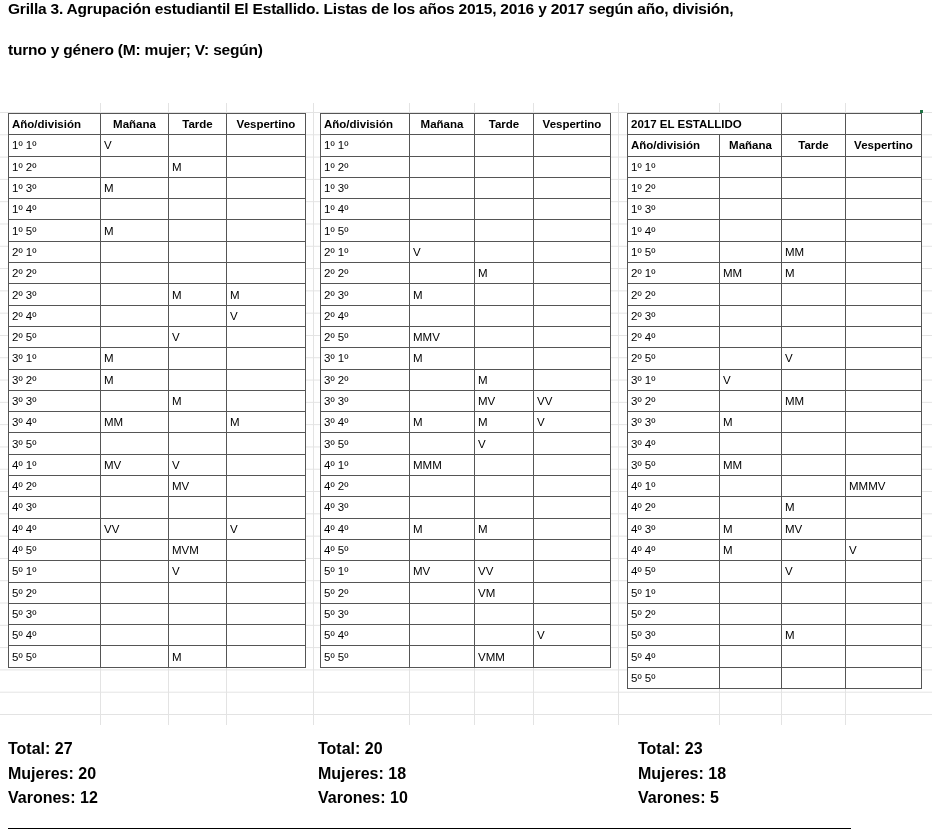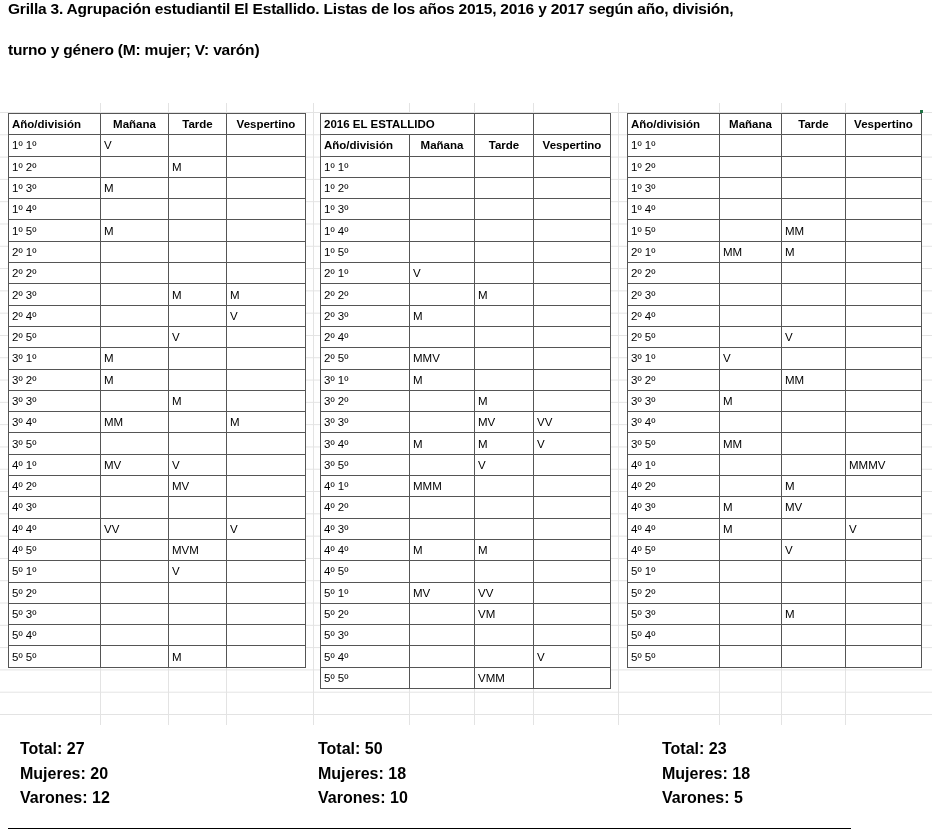--- a/index.html
+++ b/index.html
@@ -15,28 +15,28 @@
   table.grid { position:absolute; top:113px; border-collapse:collapse; background:#fff;
      font-family:"Liberation Sans", sans-serif; font-size:11.5px; }
   table.grid td { border:1px solid #555; height:21.3px; padding:0 0 0 3px; box-sizing:border-box;
      white-space:nowrap; overflow:hidden; vertical-align:middle; }
   table.grid tr.title-row td, table.grid tr.head-row td { font-weight:bold; }
   table.grid tr.head-row td.c { text-align:center; padding:0; }
   table.grid tr.title-row td.tt { border-right:none; }
   .tbl1 { left:8px; } .tbl2 { left:320px; } .tbl3 { left:627px; }
   .green-mark { position:absolute; left:920px; top:110px; width:3px; height:3px; background:#217346; }
   .summary { position:absolute; top:737px; font-weight:bold; font-size:16px; line-height:24.5px; }
-  .s1 { left:20px; } .s2 { left:318px; } .s3 { left:638px;margin-left:24px; }
+  .s1 { left:8px; } .s2 { left:318px; } .s3 { left:638px; }
   .rule { position:absolute; left:8px; top:828px; width:843px; height:1px; background:#000; }
 </style>
 </head>
 <body>
 
 <div class="title t1">Grilla 3. Agrupación estudiantil El Estallido. Listas de los años 2015, 2016 y 2017 según año, división,</div>
-<div class="title t2">turno y género (M: mujer; V: varón)</div>
+<div class="title t2">turno y género (M: mujer; V: según)</div>
 
 <div class="sheet-bg"></div>
 <div class="vgl" style="left:100px"></div>
 <div class="vgl" style="left:168px"></div>
 <div class="vgl" style="left:226px"></div>
 <div class="vgl" style="left:313px"></div>
 <div class="vgl" style="left:409px"></div>
 <div class="vgl" style="left:474px"></div>
 <div class="vgl" style="left:533px"></div>
 <div class="vgl" style="left:618px"></div>
@@ -212,25 +212,20 @@
 </table>
 
 <table class="grid tbl2">
   <colgroup>
       <col style="width:89px">
       <col style="width:65px">
       <col style="width:59px">
       <col style="width:77px">
     </colgroup>
   <tbody>
-      <tr class="title-row">
-        <td colspan="2" class="tt">2016 EL ESTALLIDO</td>
-        <td></td>
-        <td></td>
-      </tr>
       <tr class="head-row">
         <td>Año/división</td>
         <td class="c">Mañana</td>
         <td class="c">Tarde</td>
         <td class="c">Vespertino</td>
       </tr>
       <tr>
         <td>1º 1º</td>
         <td></td>
         <td></td>
@@ -384,20 +379,25 @@
 </table>
 
 <table class="grid tbl3">
   <colgroup>
       <col style="width:92px">
       <col style="width:62px">
       <col style="width:64px">
       <col style="width:76px">
     </colgroup>
   <tbody>
+      <tr class="title-row">
+        <td colspan="2" class="tt">2017 EL ESTALLIDO</td>
+        <td></td>
+        <td></td>
+      </tr>
       <tr class="head-row">
         <td>Año/división</td>
         <td class="c">Mañana</td>
         <td class="c">Tarde</td>
         <td class="c">Vespertino</td>
       </tr>
       <tr>
         <td>1º 1º</td>
         <td></td>
         <td></td>
@@ -551,21 +551,21 @@
 </table>
 
 <div class="green-mark"></div>
 
 <div class="summary s1">
   <div>Total: 27</div>
   <div>Mujeres: 20</div>
   <div>Varones: 12</div>
 </div>
 <div class="summary s2">
-  <div>Total: 50</div>
+  <div>Total: 20</div>
   <div>Mujeres: 18</div>
   <div>Varones: 10</div>
 </div>
 <div class="summary s3">
   <div>Total: 23</div>
   <div>Mujeres: 18</div>
   <div>Varones: 5</div>
 </div>
 
 <div class="rule"></div>

